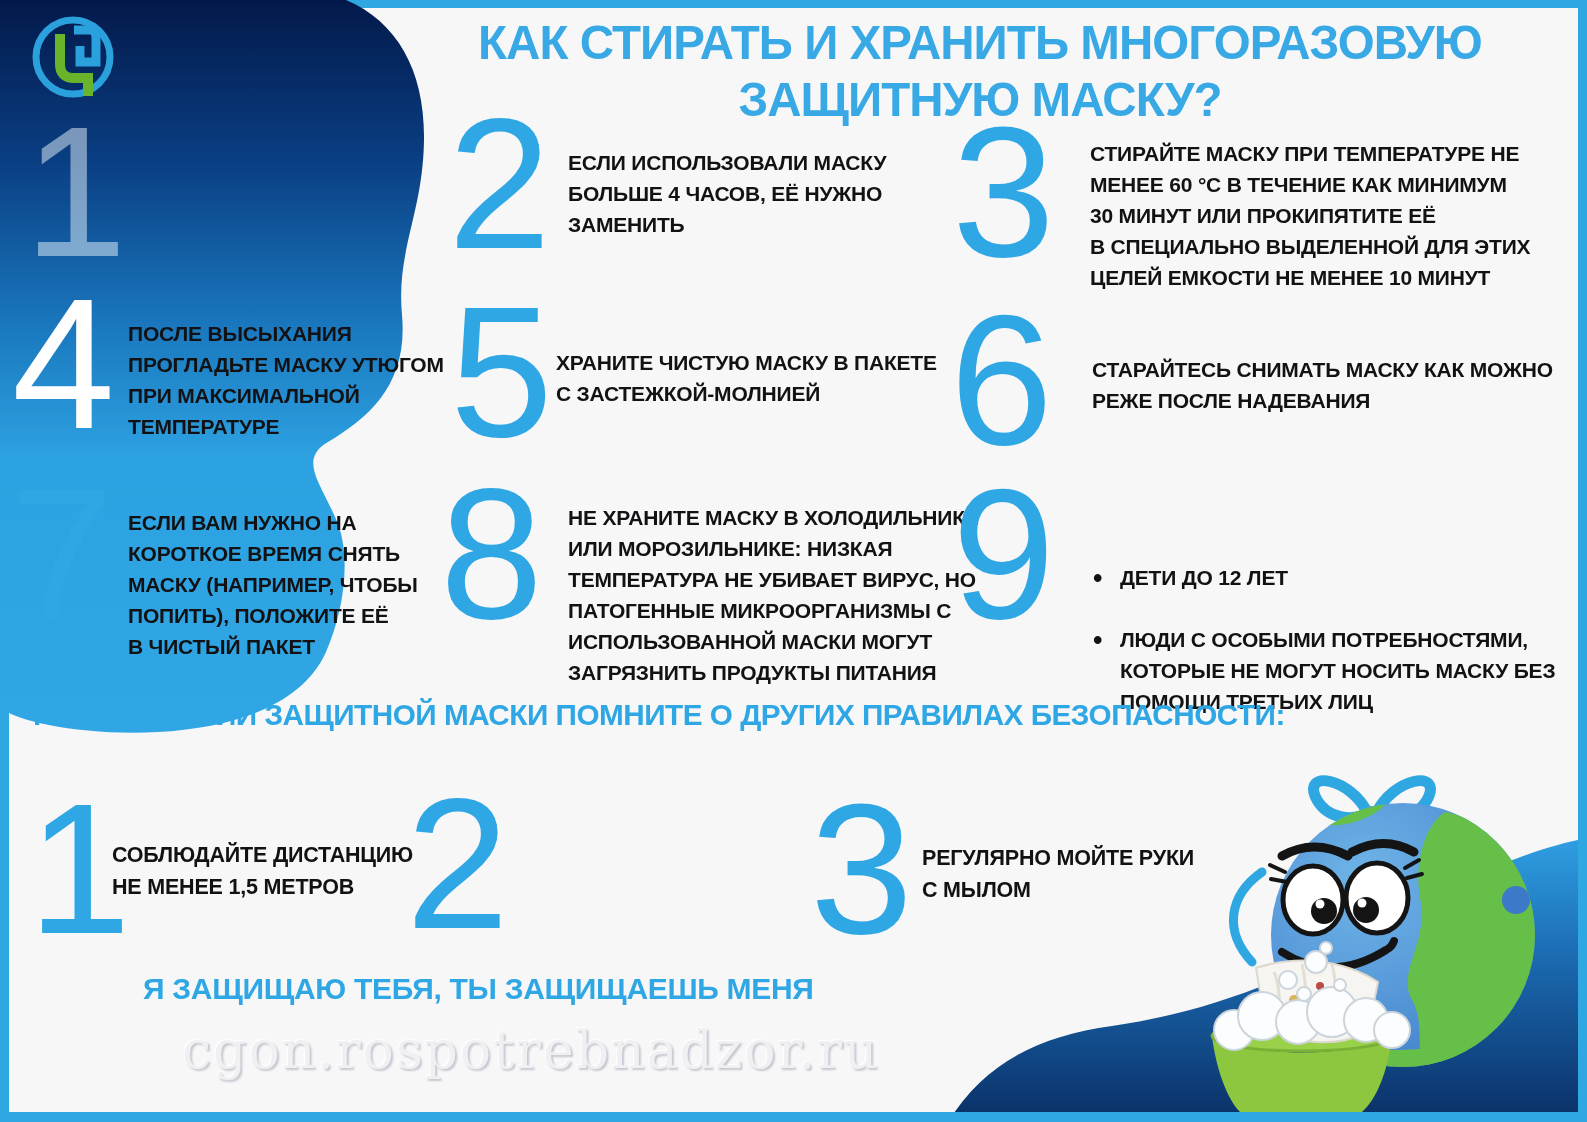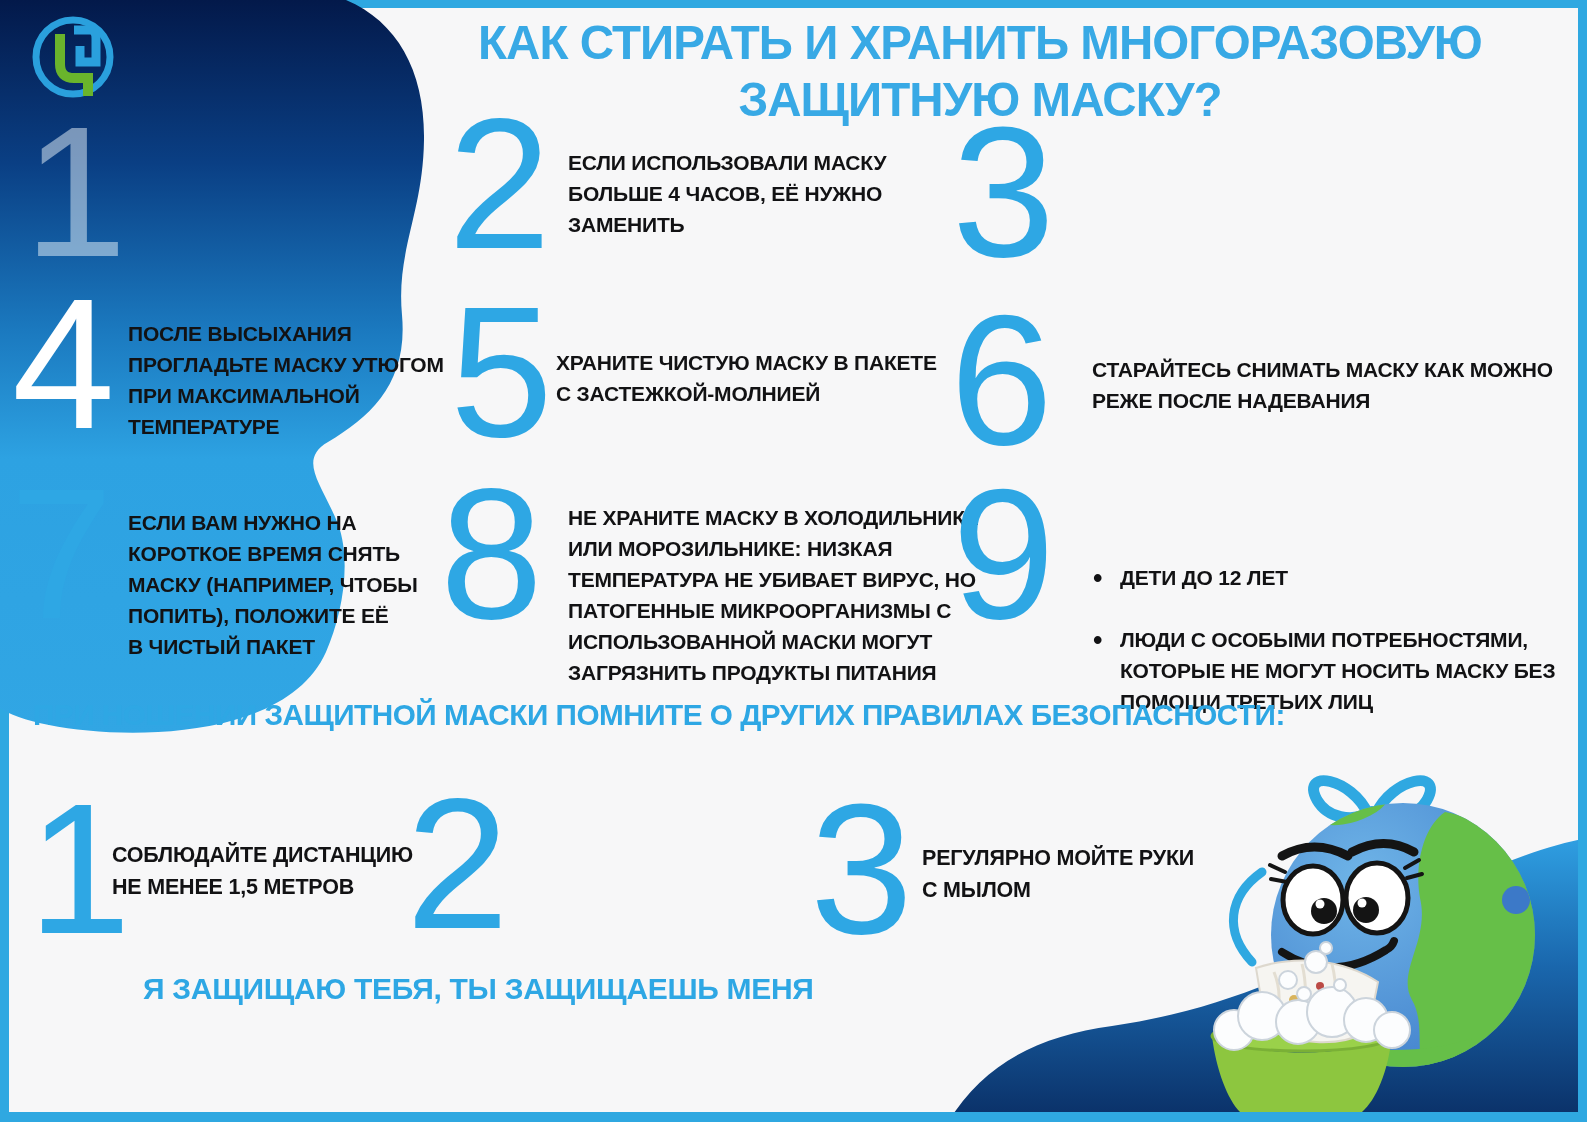--- a/index.html
+++ b/index.html
@@ -196,20 +196,25 @@
 ЗАЩИТНУЮ МАСКУ?</div>
 
     <div class="num" id="c1n">1</div>
 
     <div class="num" id="c2n">2</div>
     <div class="txt" id="c2t">ЕСЛИ ИСПОЛЬЗОВАЛИ МАСКУ
 БОЛЬШЕ 4 ЧАСОВ, ЕЁ НУЖНО
 ЗАМЕНИТЬ</div>
 
     <div class="num" id="c3n">3</div>
+    <div class="txt" id="c3t">СТИРАЙТЕ МАСКУ ПРИ ТЕМПЕРАТУРЕ НЕ
+МЕНЕЕ 60 °C В ТЕЧЕНИЕ КАК МИНИМУМ
+30 МИНУТ ИЛИ ПРОКИПЯТИТЕ ЕЁ
+В СПЕЦИАЛЬНО ВЫДЕЛЕННОЙ ДЛЯ ЭТИХ
+ЦЕЛЕЙ ЕМКОСТИ НЕ МЕНЕЕ 10 МИНУТ</div>
 
     <div class="num" id="c4n">4</div>
     <div class="txt" id="c4t">ПОСЛЕ ВЫСЫХАНИЯ
 ПРОГЛАДЬТЕ МАСКУ УТЮГОМ
 ПРИ МАКСИМАЛЬНОЙ
 ТЕМПЕРАТУРЕ</div>
 
     <div class="num" id="c5n">5</div>
     <div class="txt" id="c5t">ХРАНИТЕ ЧИСТУЮ МАСКУ В ПАКЕТЕ
 С ЗАСТЕЖКОЙ-МОЛНИЕЙ</div>
@@ -250,15 +255,16 @@
 НЕ МЕНЕЕ 1,5 МЕТРОВ</div>
 
     <div class="num" id="r2n">2</div>
 
     <div class="num" id="r3n">3</div>
     <div class="txt rule-txt" id="r3t">РЕГУЛЯРНО МОЙТЕ РУКИ
 С МЫЛОМ</div>
 
     <div class="tagline">Я ЗАЩИЩАЮ ТЕБЯ, ТЫ ЗАЩИЩАЕШЬ МЕНЯ</div>
 
+    <div class="watermark">cgon.rospotrebnadzor.ru</div>
   </div>
 
 </div>
 
 </body></html>

